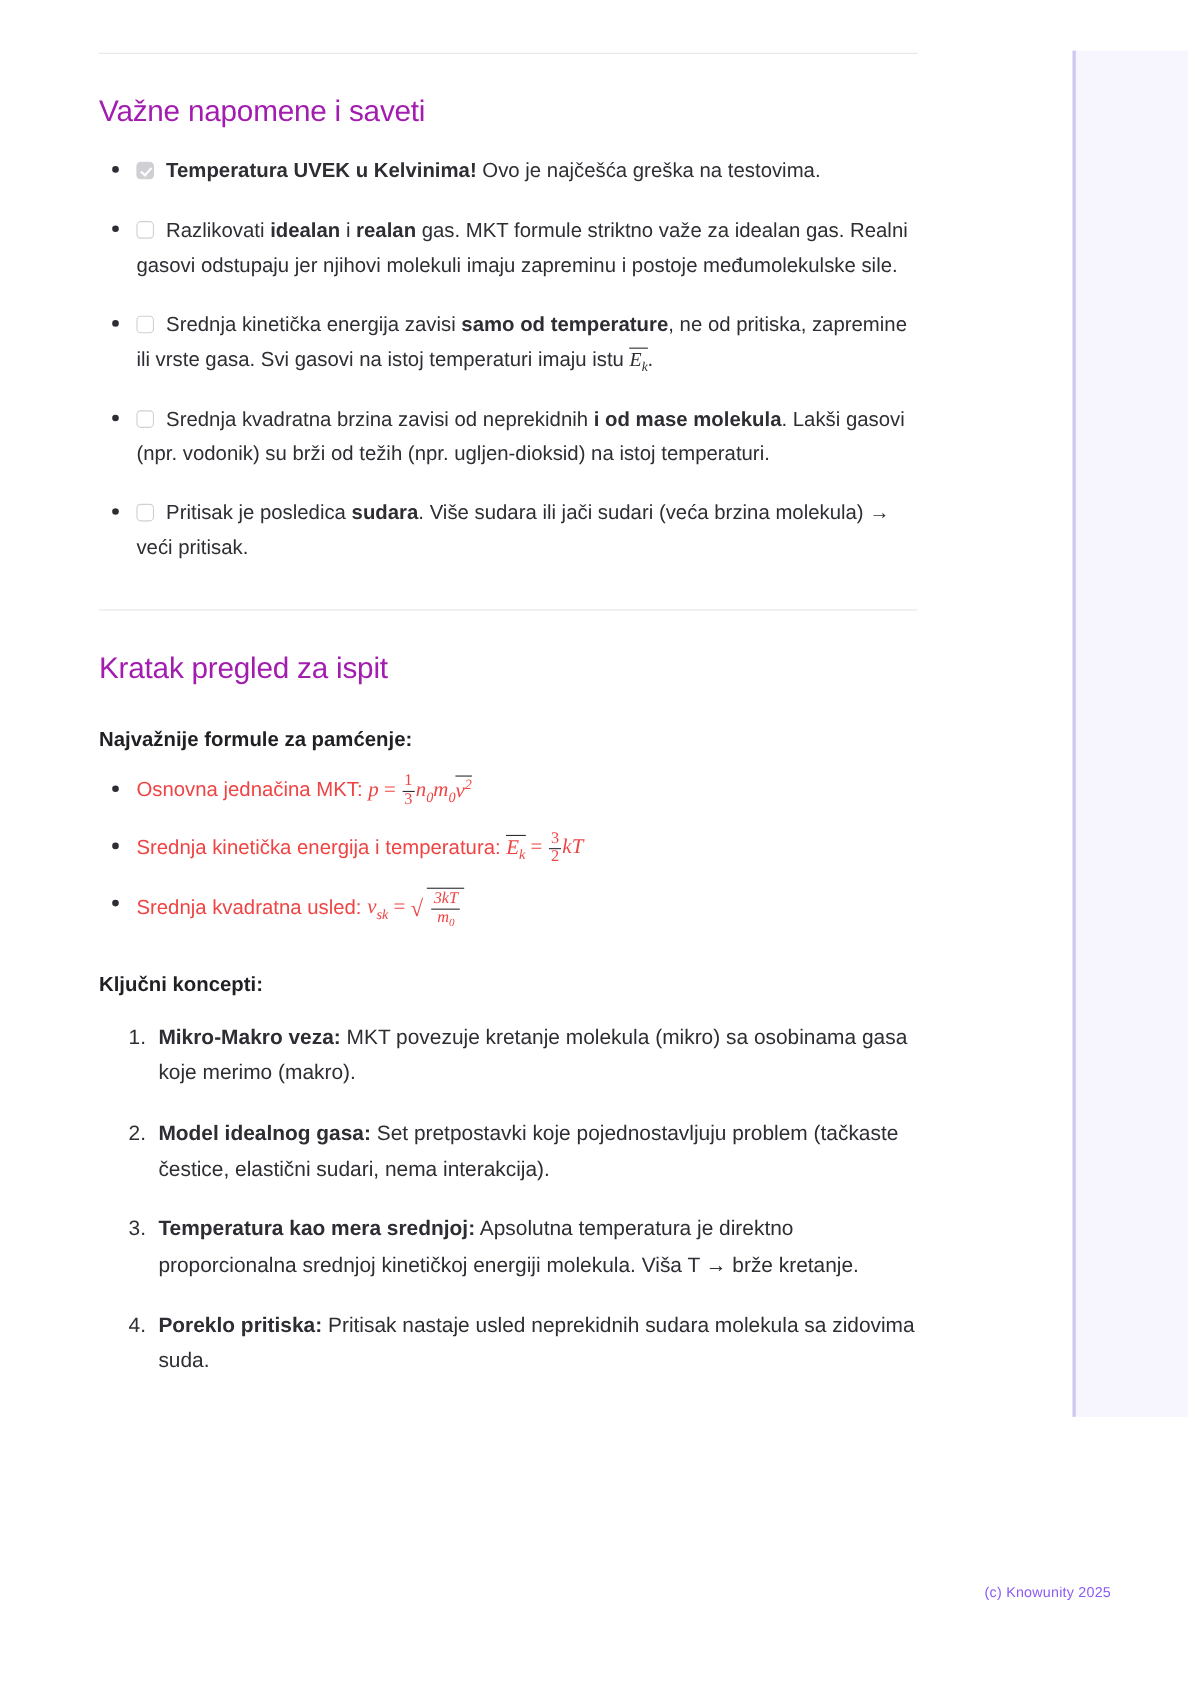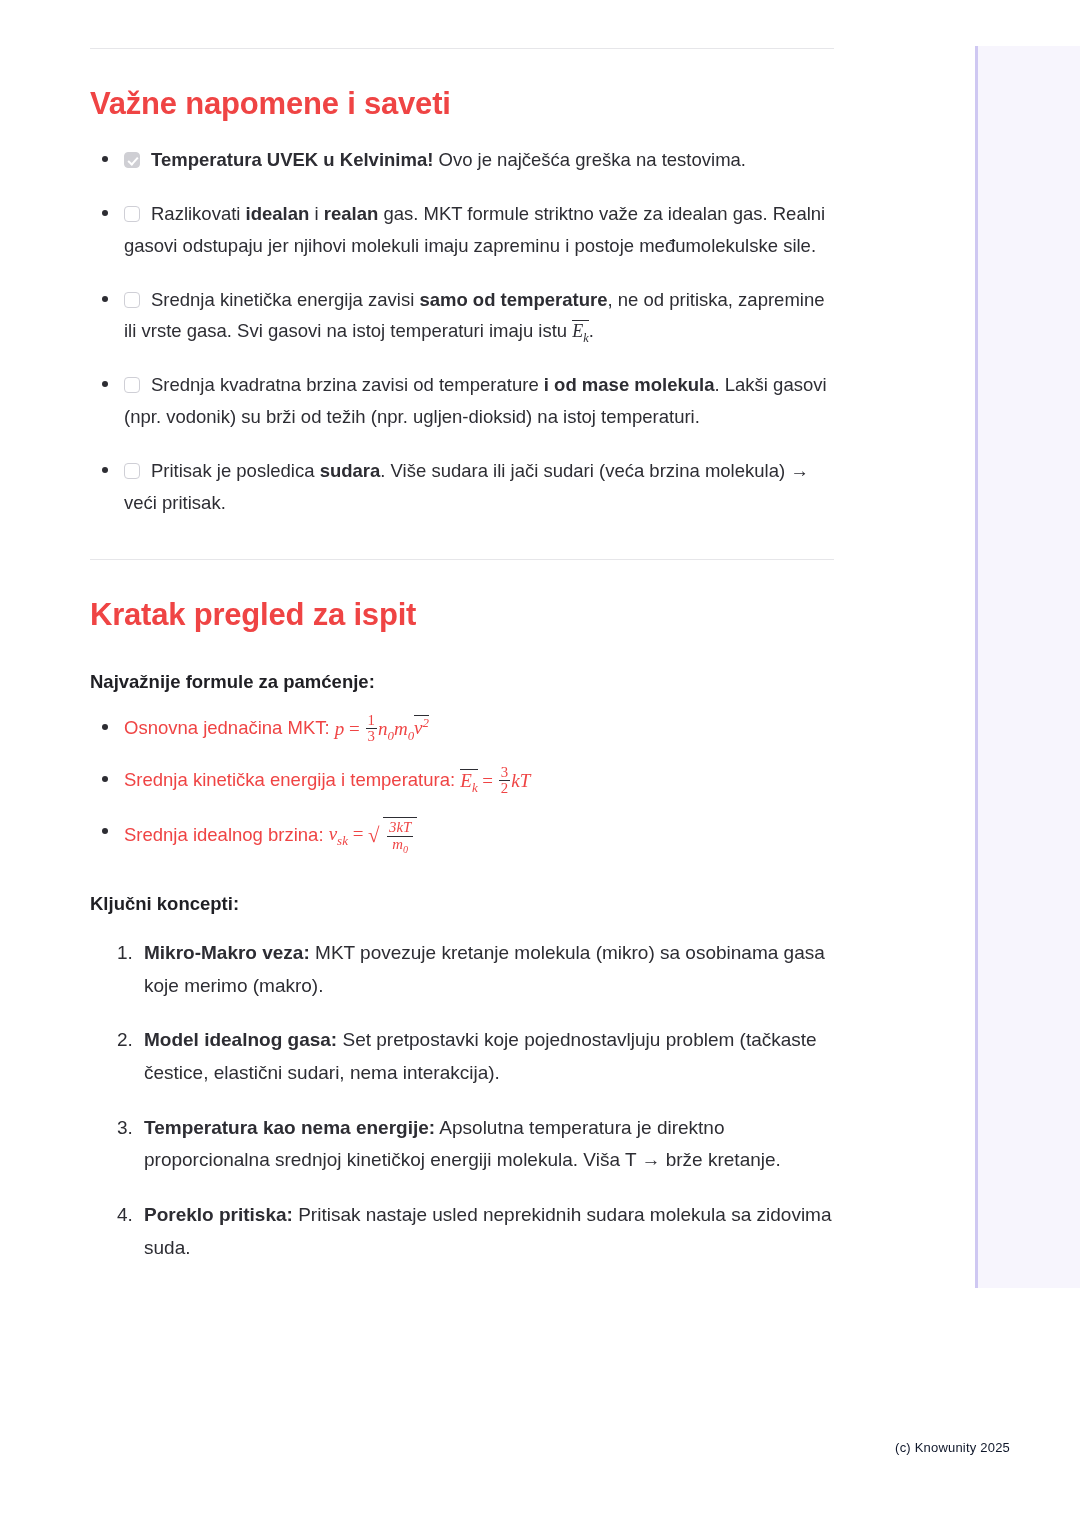--- a/index.html
+++ b/index.html
@@ -44,24 +44,24 @@
   .divider {
     height: 1px;
     background: #e6e6e9;
     width: 744px;
     margin: 0;
   }
   .divider.top { margin-top: 48px; }
   .divider.mid { margin-top: 40px; }
 
   h2.section-title {
-    font-size: 31px;
+    font-size: 27px;
     line-height: 1.2;
-    font-weight: bold;
-    color: #ef4444;
+    font-weight: normal;
+    color: #a21caf;
     margin: 36px 0 0 0;
     letter-spacing: -0.2px;
   }
 
   
   ul.checklist {
     list-style: none;
     margin: 22px 0 0 0;
     padding: 0;
   }
@@ -215,21 +215,21 @@
     padding-left: 6px;
     color: #2d2d33;
   }
   ol.concepts > li:last-child { margin-bottom: 0; }
 
   .footer {
     position: absolute;
     right: 70px;
     top: 1440px;
     font-size: 13px;
-    color: #0f172a;
+    color: #8b5cf6;
     letter-spacing: 0.2px;
   }
 </style>
 </head>
 <body>
 
 <div class="right-rail"></div>
 
 <div class="page">
   <div class="content">
@@ -250,21 +250,21 @@
         <span class="cbox"></span><span>Razlikovati </span><span class="b">idealan</span><span> i </span><span class="b">realan</span><span> gas. MKT formule striktno važe za idealan gas. Realni gasovi odstupaju jer njihovi molekuli imaju zapreminu i postoje međumolekulske sile.</span>
       </li>
 
       <li>
         <span class="bullet-dot"></span>
         <span class="cbox"></span><span>Srednja kinetička energija zavisi </span><span class="b">samo od temperature</span><span>, ne od pritiska, zapremine ili vrste gasa. Svi gasovi na istoj temperaturi imaju istu </span><span class="mathi"><span class="ovl">E<sub class="msub">k</sub></span></span><span>.</span>
       </li>
 
       <li>
         <span class="bullet-dot"></span>
-        <span class="cbox"></span><span>Srednja kvadratna brzina zavisi od temperature </span><span class="b">i od mase molekula</span><span>. Lakši gasovi (npr. vodonik) su brži od težih (npr. ugljen-dioksid) na istoj temperaturi.</span>
+        <span class="cbox"></span><span>Srednja kvadratna brzina zavisi od neprekidnih </span><span class="b">i od mase molekula</span><span>. Lakši gasovi (npr. vodonik) su brži od težih (npr. ugljen-dioksid) na istoj temperaturi.</span>
       </li>
 
       <li>
         <span class="bullet-dot"></span>
         <span class="cbox"></span><span>Pritisak je posledica </span><span class="b">sudara</span><span>. Više sudara ili jači sudari (veća brzina molekula) → veći pritisak.</span>
       </li>
 
     </ul>
 
     <div class="divider mid"></div>
@@ -281,38 +281,38 @@
           <span class="frac"><span class="num">1</span><span class="den">3</span></span><i>n</i><sub class="msub">0</sub><i>m</i><sub class="msub">0</sub><span class="ovl"><i>v</i><sup class="msup">2</sup></span></span>
       </li>
 
       <li>
         <span class="bullet-dot"></span><span>Srednja kinetička energija i temperatura:</span>
         <span class="katex"><span class="ovl"><i>E</i><sub class="msub">k</sub></span> =
           <span class="frac"><span class="num">3</span><span class="den">2</span></span><i>kT</i></span>
       </li>
 
       <li>
-        <span class="bullet-dot"></span><span>Srednja idealnog brzina:</span>
+        <span class="bullet-dot"></span><span>Srednja kvadratna usled:</span>
         <span class="katex"><i>v</i><sub class="msub">sk</sub> =
           <span class="sqrt"><span class="radical">√</span><span class="radicand"><span class="frac"><span class="num"><i>3kT</i></span><span class="den"><i>m</i><sub class="msub">0</sub></span></span></span></span></span>
       </li>
 
     </ul>
 
     <h3 class="sub-title">Ključni koncepti:</h3>
 
     <ol class="concepts">
       <li>
         <span class="b">Mikro-Makro veza:</span><span> MKT povezuje kretanje molekula (mikro) sa osobinama gasa koje merimo (makro).</span>
       </li>
       <li>
         <span class="b">Model idealnog gasa:</span><span> Set pretpostavki koje pojednostavljuju problem (tačkaste čestice, elastični sudari, nema interakcija).</span>
       </li>
       <li>
-        <span class="b">Temperatura kao nema energije:</span><span> Apsolutna temperatura je direktno proporcionalna srednjoj kinetičkoj energiji molekula. Viša T → brže kretanje.</span>
+        <span class="b">Temperatura kao mera srednjoj:</span><span> Apsolutna temperatura je direktno proporcionalna srednjoj kinetičkoj energiji molekula. Viša T → brže kretanje.</span>
       </li>
       <li>
         <span class="b">Poreklo pritiska:</span><span> Pritisak nastaje usled neprekidnih sudara molekula sa zidovima suda.</span>
       </li>
     </ol>
 
   </div>
 
   <div class="footer">(c) Knowunity 2025</div>
 </div>

